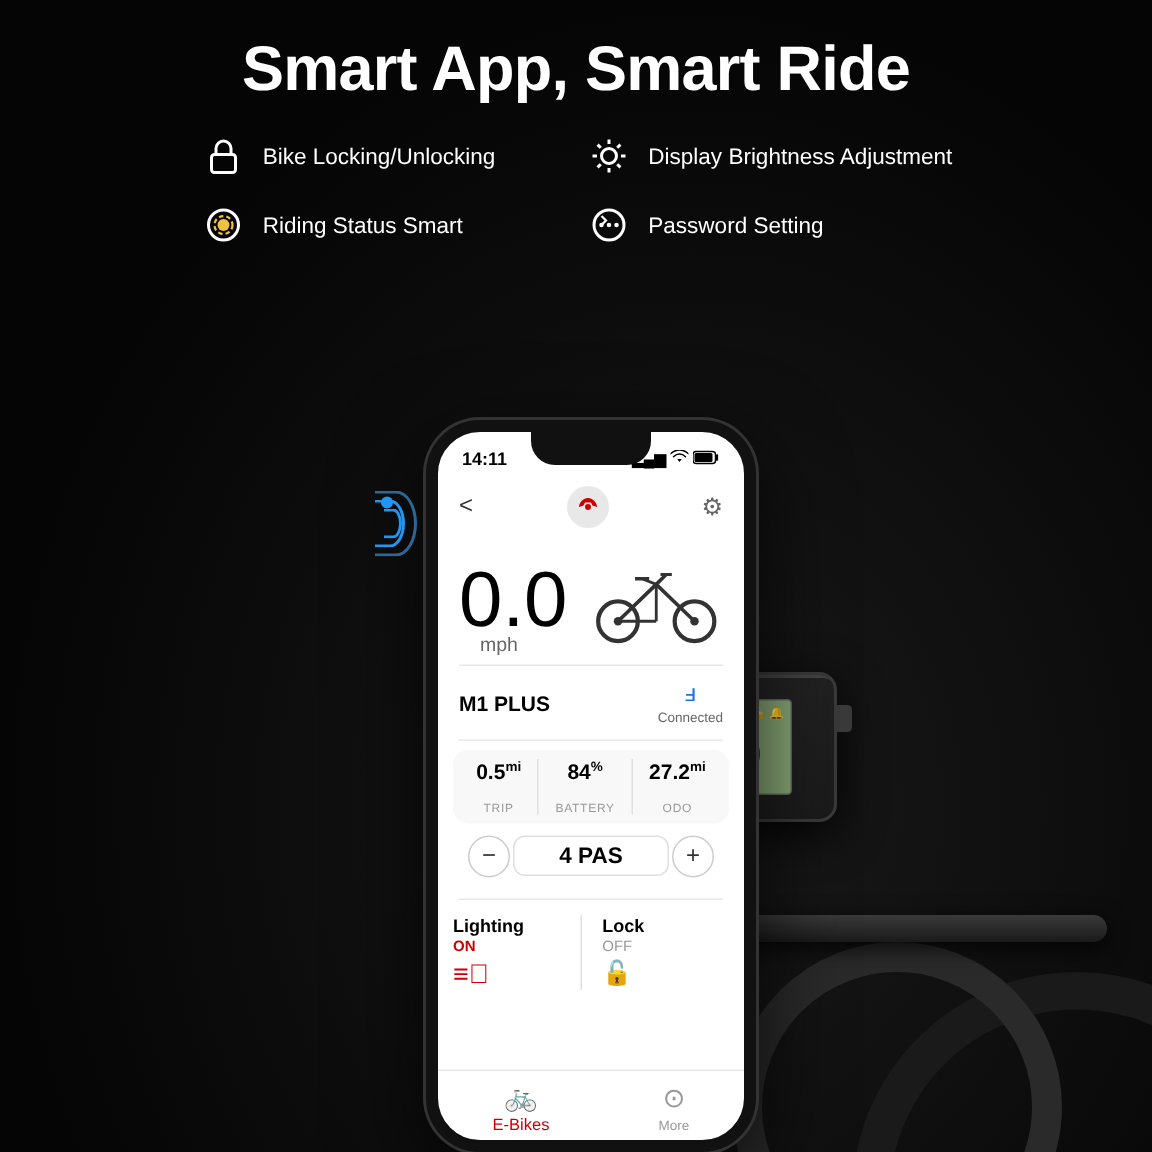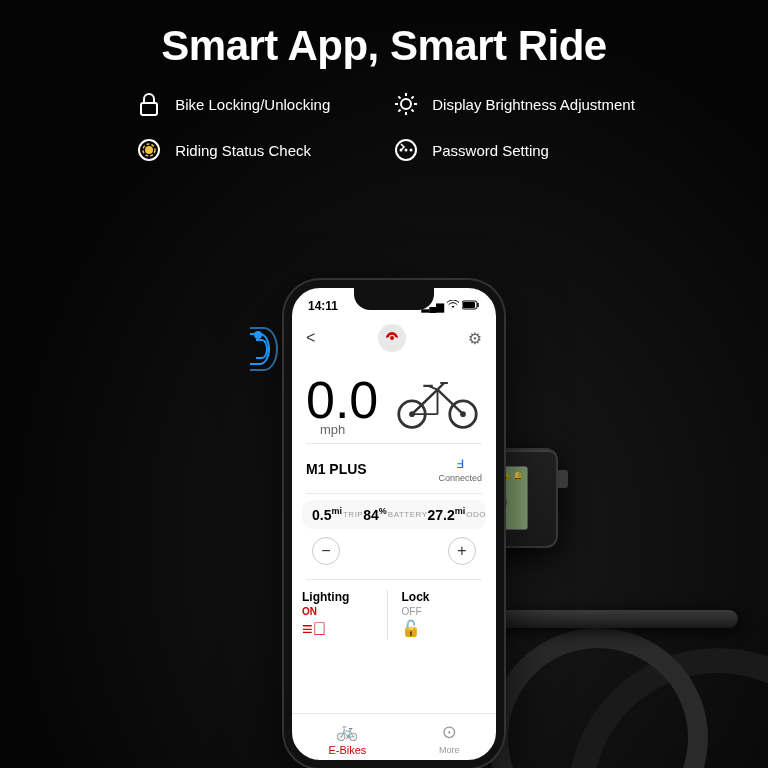--- a/index.html
+++ b/index.html
@@ -248,22 +248,23 @@
       justify-content: space-around;
       padding: 6px 10px;
       background: #f8f8f8;
       margin: 0 10px;
       border-radius: 10px;
       flex-shrink: 0;
     }
 
     .stat-item {
       display: flex;
-      align-items: center;
-      gap: 1px;
+      flex-direction: column;
+      align-items: center;
+      gap: 11px;
     }
 
     .stat-value {
       font-size: 14px;
       font-weight: 600;
       color: #000;
     }
 
     .stat-value sup {
       font-size: 9px;
@@ -639,21 +640,21 @@
         <span>Bike Locking/Unlocking</span>
       </div>
       <div class="feature-item">
         <div class="feature-icon">
           <svg width="28" height="28" viewBox="0 0 28 28" fill="none">
             <circle cx="14" cy="14" r="10" stroke="white" stroke-width="2" fill="none"></circle>
             <circle cx="14" cy="14" r="4" fill="#f0c040"></circle>
             <circle cx="14" cy="14" r="6" stroke="#f0c040" stroke-width="1.5" fill="none" stroke-dasharray="3 2"></circle>
           </svg>
         </div>
-        <span>Riding Status Check</span>
+        <span>Riding Status Smart</span>
       </div>
     </div>
     <div class="features-col">
       <div class="feature-item">
         <div class="feature-icon">
           <svg width="28" height="28" viewBox="0 0 28 28" fill="none">
             <circle cx="14" cy="14" r="5" stroke="white" stroke-width="2" fill="none"></circle>
             <line x1="14" y1="3" x2="14" y2="6" stroke="white" stroke-width="2"></line>
             <line x1="14" y1="22" x2="14" y2="25" stroke="white" stroke-width="2"></line>
             <line x1="3" y1="14" x2="6" y2="14" stroke="white" stroke-width="2"></line>
@@ -815,20 +816,21 @@
           </div>
           <div class="stat-divider"></div>
           <div class="stat-item">
             <span class="stat-value"><span>27.2</span><sup>mi</sup></span>
             <span class="stat-label">ODO</span>
           </div>
         </div>
 
         <div class="pas-row">
           <button class="pas-btn">−</button>
+          <span class="pas-value">4 PAS</span>
           <button class="pas-btn">+</button>
         </div>
 
         <div class="divider"></div>
 
         <div class="controls-row">
           <div class="control-item">
             <div class="control-label-row">
               <span class="control-name">Lighting</span>
             </div>

